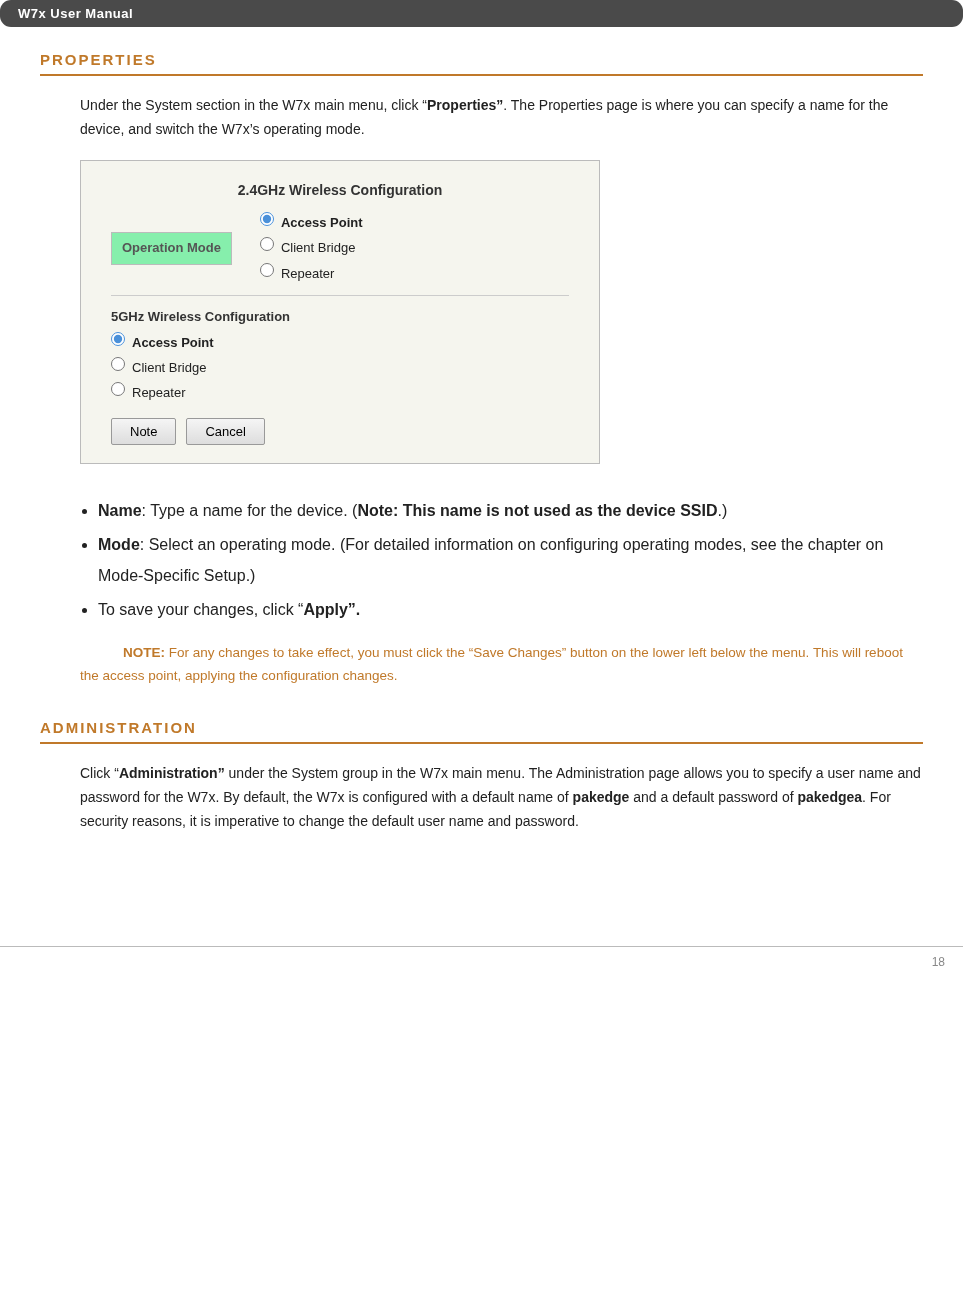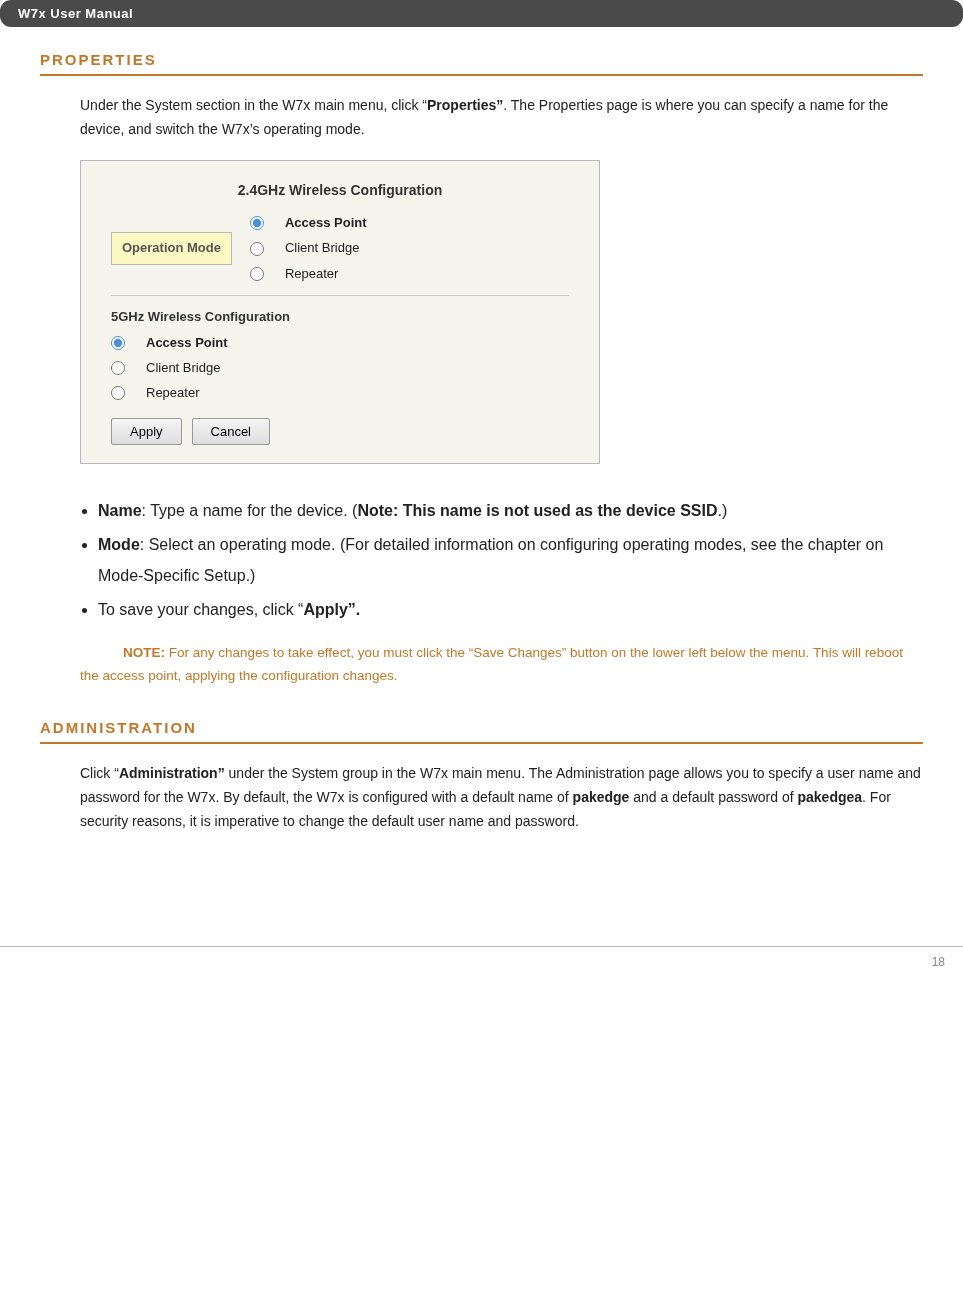--- a/index.html
+++ b/index.html
@@ -67,36 +67,35 @@
     .config-row {
       display: flex;
       align-items: center;
       margin-bottom: 2px;
     }
     .op-mode-label {
       font-size: 13px;
       font-weight: bold;
       color: #555;
       border: 1px solid #bbb;
-      background: #fef9c3;
+      background: #86efac;
       padding: 4px 10px;
-      margin-right: 18px;
+      margin-right: 28px;
       min-width: 110px;
       text-align: center;
       display: inline-block;
     }
     .radio-options {
       display: flex;
       flex-direction: column;
       gap: 3px;
     }
     .radio-item {
       display: flex;
-      align-items: center;
-      gap: 21px;
+      gap: 7px;
       font-size: 13px;
     }
     .radio-item input[type=radio] {
       accent-color: #4a90d9;
       width: 14px;
       height: 14px;
     }
     .radio-item label {
       font-size: 13px;
       cursor: pointer;
@@ -200,21 +199,21 @@
           <div class="radio-item">
             <input type="radio" name="mode5" id="cb5" style="">
             <label for="cb5">Client Bridge</label>
           </div>
           <div class="radio-item">
             <input type="radio" name="mode5" id="rep5" style="">
             <label for="rep5">Repeater</label>
           </div>
         </div>
         <div class="btn-row">
-          <button class="btn">Apply</button>
+          <button class="btn">Note</button>
           <button class="btn">Cancel</button>
         </div>
       </div>
 
       
       <ul class="bullet-list">
         <li>
           <span class="inline-bold">Name</span>: Type a name for the device. (<span class="inline-bold">Note: This name is not used as the device SSID</span>.)
         </li>
         <li>

